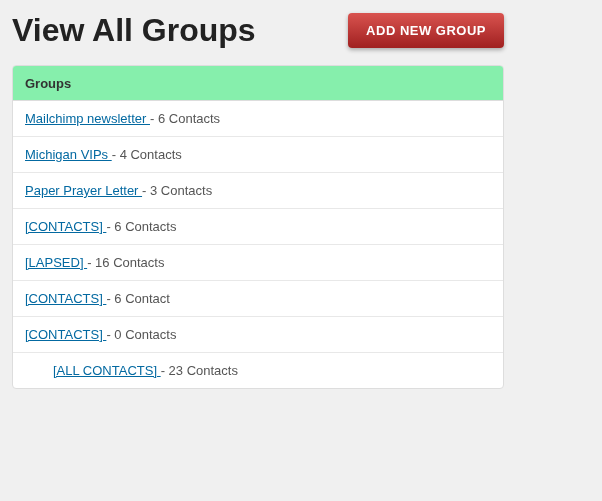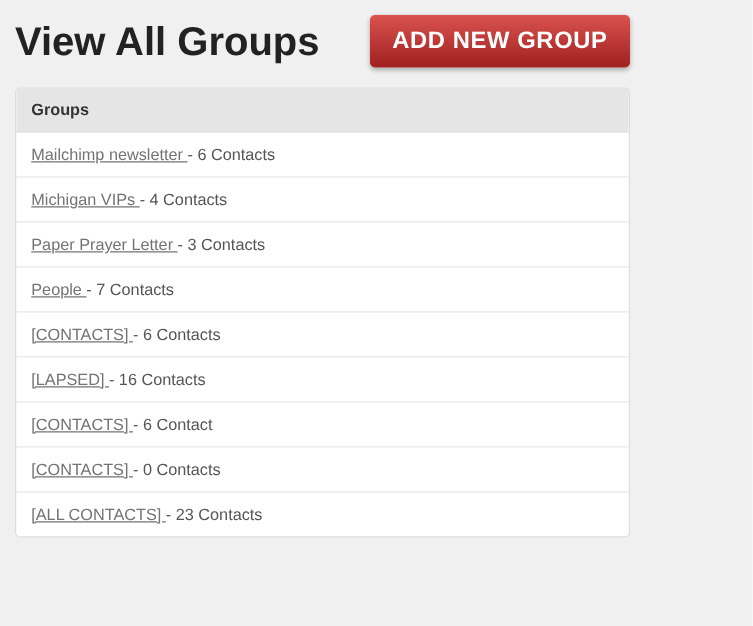--- a/index.html
+++ b/index.html
@@ -34,60 +34,61 @@
       font-weight: bold;
       color: #222;
     }
 
     .add-new-group-button {
       background: linear-gradient(to bottom, #d9534f, #a02020);
       color: #fff;
       border: none;
       border-radius: 4px;
       padding: 10px 18px;
-      font-size: 19px;
+      font-size: 13px;
       font-weight: bold;
       letter-spacing: 0.5px;
       cursor: pointer;
       text-transform: uppercase;
       box-shadow: 0 2px 4px rgba(0,0,0,0.3);
     }
 
     .table-container {
       background-color: #fff;
       border: 1px solid #ddd;
       border-radius: 4px;
       overflow: hidden;
     }
 
     .table-header {
-      background-color: #e5e5e5;
+      background-color: #86efac;
       padding: 8px 12px;
       border-bottom: 1px solid #ddd;
     }
 
     .table-header-text {
       font-size: 13px;
       font-weight: bold;
       color: #333;
     }
 
     .group-row {
       padding: 10px 12px;
       border-bottom: 1px solid #e8e8e8;
       font-size: 13px;
       color: #333;
     }
 
     .group-row:last-child {
       border-bottom: none;
+      margin-left: 28px;
     }
 
     .group-link {
-      color: #737373;
+      color: #0369a1;
       text-decoration: underline;
       cursor: pointer;
     }
 
     .contact-count {
       color: #555;
       text-align: right;
     }
   </style>
 </head>
@@ -101,21 +102,20 @@
 
   <div class="table-container">
     <div class="table-header">
       <span class="table-header-text">Groups</span>
     </div>
 
     <div id="rows-container">
     <div class="group-row"><a class="group-link" href="#">Mailchimp newsletter </a><span class="contact-count">- 6 Contacts</span></div>
         <div class="group-row"><a class="group-link" href="#">Michigan VIPs </a><span class="contact-count">- 4 Contacts</span></div>
         <div class="group-row"><a class="group-link" href="#">Paper Prayer Letter </a><span class="contact-count">- 3 Contacts</span></div>
-        <div class="group-row"><a class="group-link" href="#">People </a><span class="contact-count">- 7 Contacts</span></div>
         <div class="group-row"><a class="group-link" href="#">[CONTACTS] </a><span class="contact-count">- 6 Contacts</span></div>
         <div class="group-row"><a class="group-link" href="#">[LAPSED] </a><span class="contact-count">- 16 Contacts</span></div>
         <div class="group-row"><a class="group-link" href="#">[CONTACTS] </a><span class="contact-count">- 6 Contact</span></div>
         <div class="group-row"><a class="group-link" href="#">[CONTACTS] </a><span class="contact-count">- 0 Contacts</span></div>
         <div class="group-row"><a class="group-link" href="#">[ALL CONTACTS] </a><span class="contact-count">- 23 Contacts</span></div>
       </div>
   </div>
 </div>
 
 </body></html>

